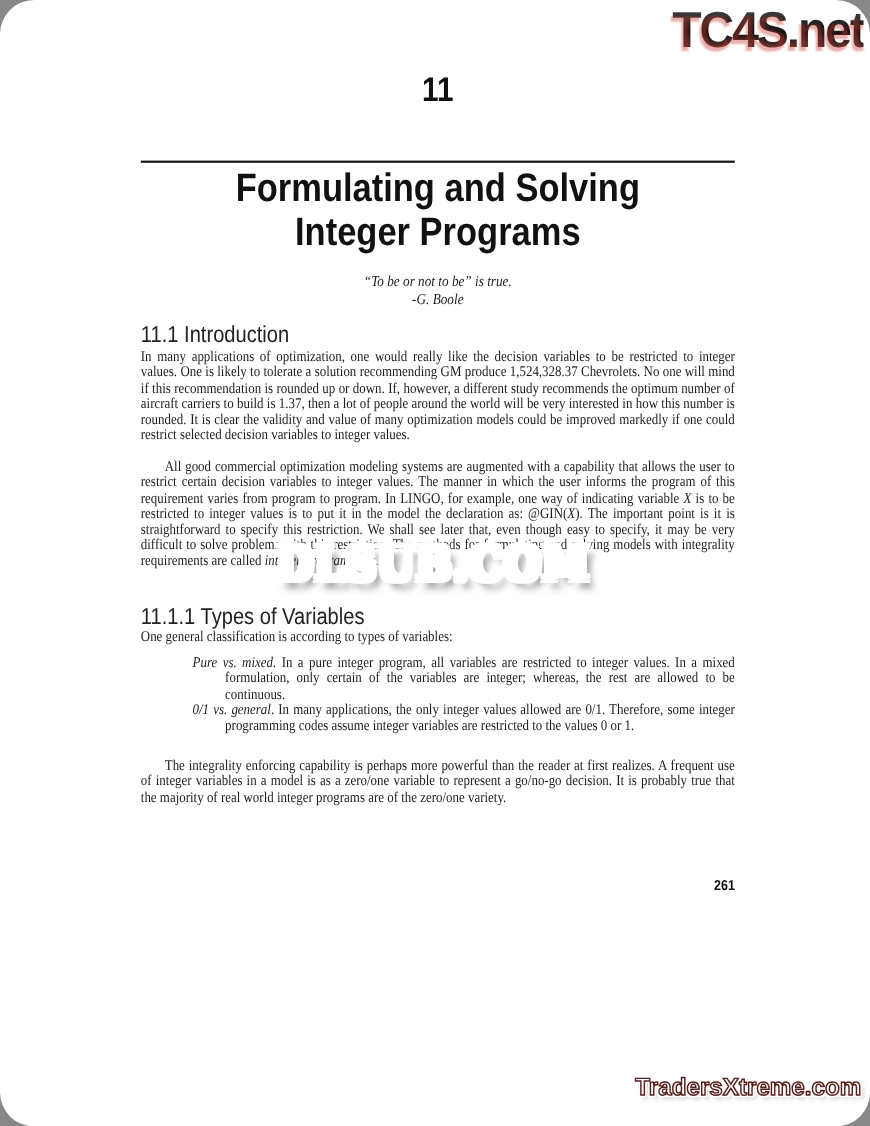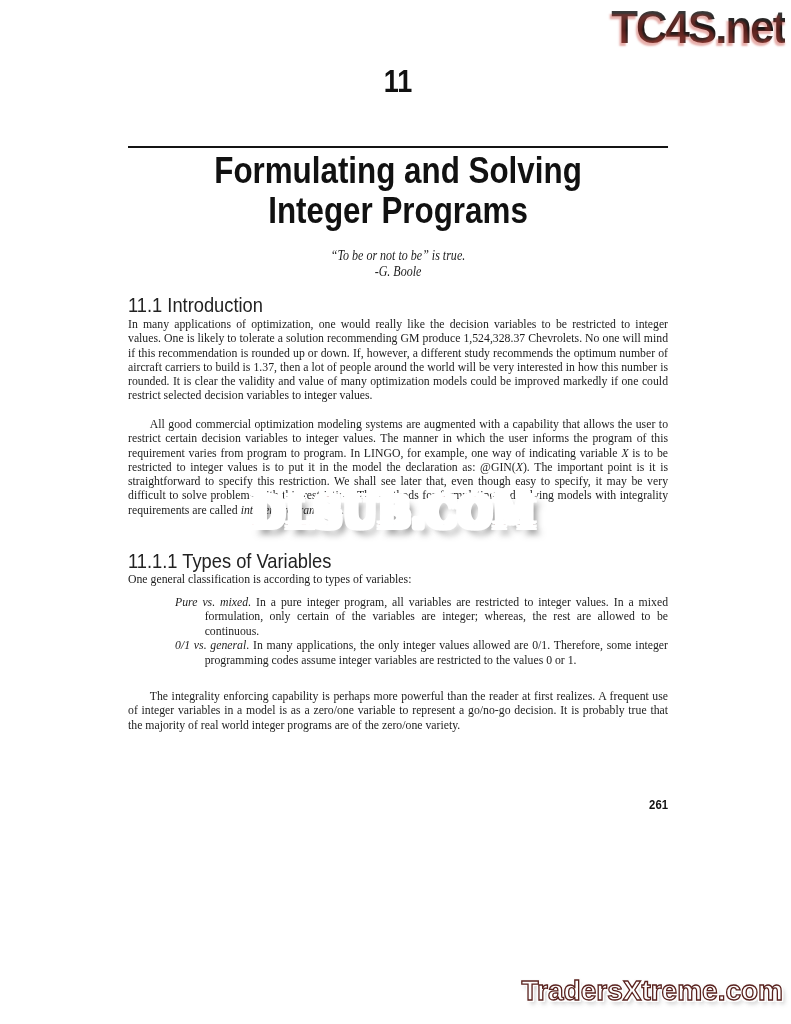--- a/index.html
+++ b/index.html
@@ -1,18 +1,18 @@
 <!DOCTYPE html>
 <html><head>
 <meta charset="utf-8">
 <style>
   html,body{margin:0;padding:0;background:#888;}
   .page{
     position:relative;width:791px;height:1024px;background:#ffffff;
-    overflow:hidden;font-family:"Liberation Serif",serif;color:#1c1c1c;
+    overflow:hidden;font-family:"Liberation Serif",serif;color:#1c1c1c;border-radius:31px;
   }
   
   .column{
     position:absolute;left:128px;top:0;width:620px;height:1024px;
     transform:scaleX(0.871);transform-origin:top left;
   }
   .column > div{position:absolute;width:620px;}
 
   .chapter-num{top:64px;text-align:center;
     font-family:"Liberation Sans",sans-serif;font-weight:bold;font-size:31px;color:#111;}
@@ -57,21 +57,21 @@
     text-shadow:
       3px 0 0 #fff,-3px 0 0 #fff,0 3px 0 #fff,0 -3px 0 #fff,
       2px 2px 0 #fff,-2px 2px 0 #fff,2px -2px 0 #fff,-2px -2px 0 #fff,
       3px 3px 0 #fff,-3px 3px 0 #fff,3px -3px 0 #fff,-3px -3px 0 #fff,
       6px 7px 6px rgba(60,60,60,0.55);
   }
 
   
   .bottom-logo{
     position:absolute;top:975px;right:8px;
-    font-family:"Liberation Sans",sans-serif;font-weight:bold;font-size:28px;
+    font-family:"Liberation Sans",sans-serif;font-weight:bold;font-size:22px;
     letter-spacing:0px;
     background:linear-gradient(180deg,#eeaaa5 0%,#dd7571 35%,#c4403d 68%,#b23a38 100%);
     -webkit-background-clip:text;background-clip:text;color:transparent;
     -webkit-text-stroke:1.3px #58201c;
     text-shadow:
       2px 0 0 #fdfdfd,-2px 0 0 #fdfdfd,0 2px 0 #fdfdfd,0 -2px 0 #fdfdfd,
       2px 2px 0 #fdfdfd,-2px 2px 0 #fdfdfd,2px -2px 0 #fdfdfd,-2px -2px 0 #fdfdfd,
       3px 4px 4px rgba(90,90,90,0.35);
   }
 </style>

